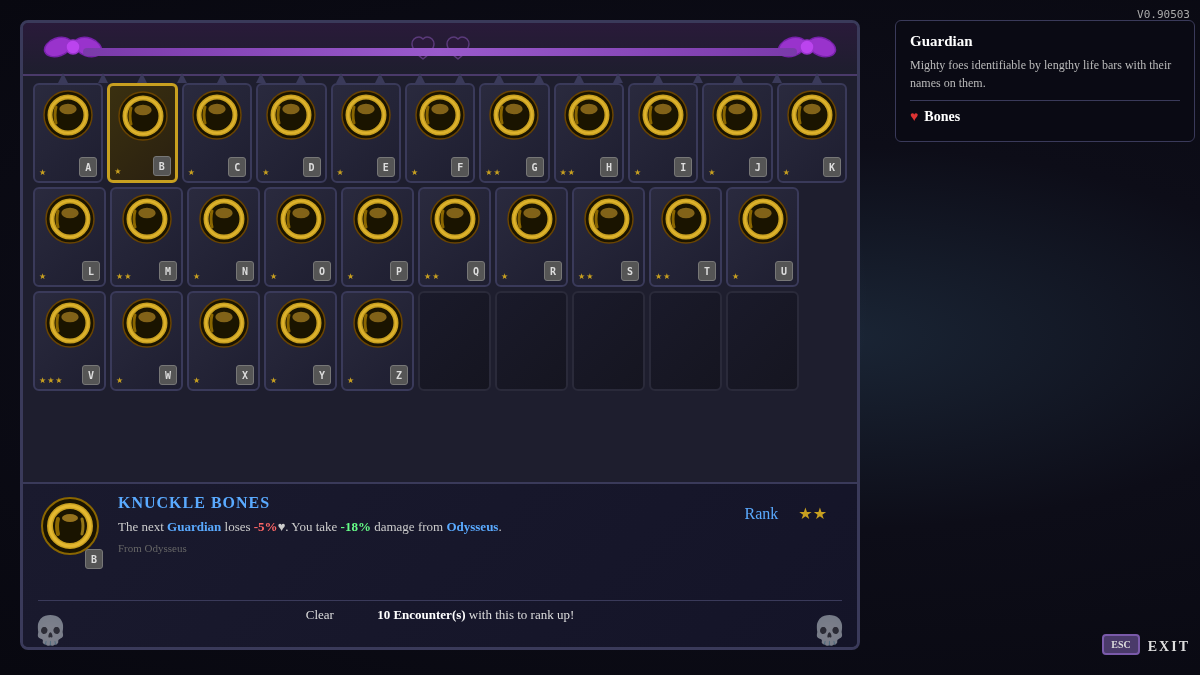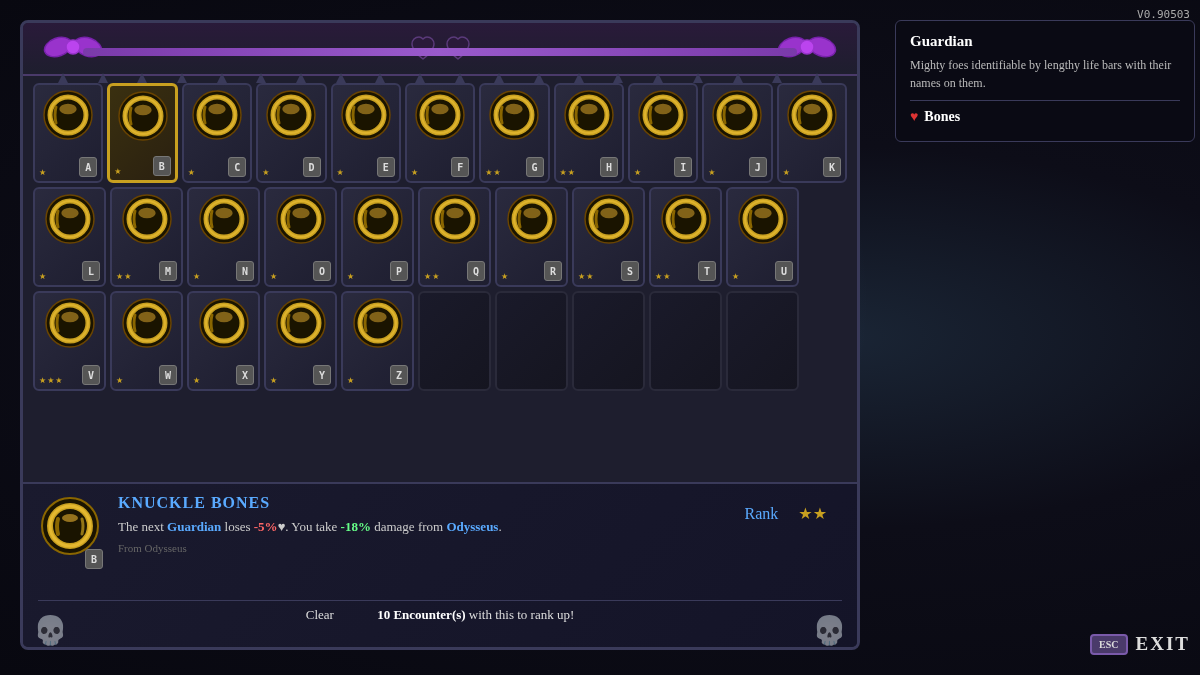--- a/index.html
+++ b/index.html
@@ -317,21 +317,21 @@
       background: #4a3a6a;
       border: 2px solid #7a5aaa;
       border-radius: 4px;
       padding: 3px 7px;
       color: #ddd;
       font-size: 10px;
       font-weight: bold;
     }
     .exit-label {
       color: #ddd;
-      font-size: 19px;
+      font-size: 14px;
       font-weight: bold;
       letter-spacing: 2px;
       margin-top: 8px;
     }
 
     
     .corner-skull {
       position: absolute;
       bottom: 0;
       font-size: 28px;

